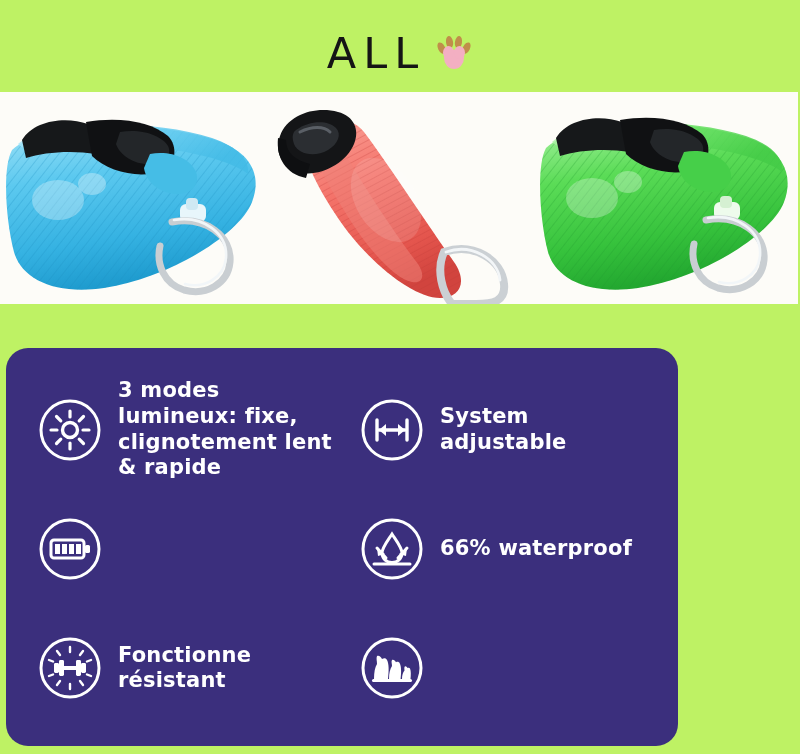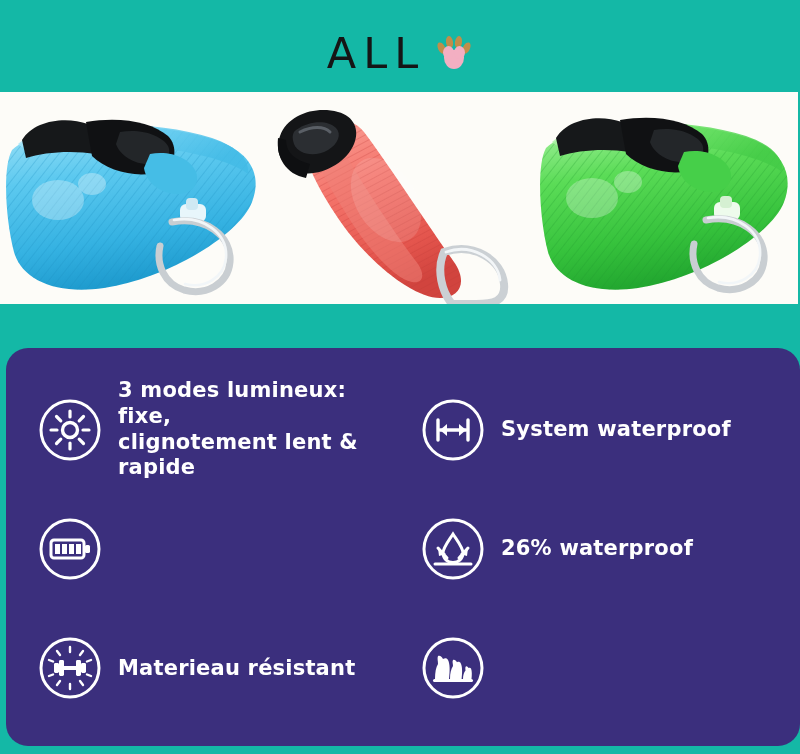--- a/index.html
+++ b/index.html
@@ -9,21 +9,21 @@
     height: 754px;
     overflow: hidden;
     background: #fdfcf8;
     font-family: "DejaVu Sans", sans-serif;
   }
 
   .page {
     position: relative;
     width: 800px;
     height: 754px;
-    background: #14b8a6;
+    background: #bef264;
   }
 
   
   .brand {
     position: absolute;
     top: 18px; left: 0; right: 0;
     height: 70px;
     display: flex;
     align-items: center;
     justify-content: center;
@@ -89,21 +89,21 @@
   .collar.c2 { left: 266px; }
   .collar.c3 { left: 532px; }
 
   .collar svg { display: block; width: 100%; height: 100%; }
 
   
   .panel {
     position: absolute;
     left: 6px;
     top: 348px;
-    width: 794px;
+    width: 672px;
     height: 398px;
     background: #3b2f7d;
     border-radius: 22px;
     overflow: hidden;
   }
   .feature-grid {
     position: absolute;
     inset: 0;
     display: grid;
     grid-template-columns: 1fr 1fr;
@@ -279,21 +279,21 @@
             <circle cx="32" cy="32" r="29" fill="none" stroke="#ffffff" stroke-width="3"></circle>
             <g stroke="#ffffff" stroke-width="3.4" stroke-linecap="round">
               <line x1="17" y1="22" x2="17" y2="42"></line>
               <line x1="47" y1="22" x2="47" y2="42"></line>
               <line x1="19" y1="32" x2="45" y2="32"></line>
             </g>
             <path d="M26,26 L19,32 L26,38 Z" fill="#ffffff"></path>
             <path d="M38,26 L45,32 L38,38 Z" fill="#ffffff"></path>
           </svg>
         </span>
-        <span class="label">System waterproof</span>
+        <span class="label">System adjustable</span>
       </div>
 
       <div class="feature">
         <span class="icon">
           <svg viewBox="0 0 64 64" xmlns="http://www.w3.org/2000/svg">
             <circle cx="32" cy="32" r="29" fill="none" stroke="#ffffff" stroke-width="3"></circle>
             <rect x="13" y="23" width="33" height="18" rx="3" fill="none" stroke="#ffffff" stroke-width="3"></rect>
             <rect x="47" y="28" width="5" height="8" rx="1.6" fill="#ffffff"></rect>
             <g fill="#ffffff">
               <rect x="17" y="27" width="5" height="10"></rect>
@@ -312,21 +312,21 @@
             <path d="M32,17 C38,26 42,31 42,36 C42,41.5 37.5,45.5 32,45.5 C26.5,45.5 22,41.5 22,36 C22,31 26,26 32,17 Z" fill="none" stroke="#ffffff" stroke-width="3"></path>
             <g stroke="#ffffff" stroke-width="3" stroke-linecap="round">
               <line x1="17" y1="31" x2="26" y2="41"></line>
               <line x1="47" y1="31" x2="38" y2="41"></line>
               <line x1="14" y1="47" x2="50" y2="47"></line>
             </g>
             <path d="M17,31 L18,39 L25,37 Z" fill="#ffffff"></path>
             <path d="M47,31 L46,39 L39,37 Z" fill="#ffffff"></path>
           </svg>
         </span>
-        <span class="label">26% waterproof</span>
+        <span class="label">66% waterproof</span>
       </div>
 
       <div class="feature">
         <span class="icon">
           <svg viewBox="0 0 64 64" xmlns="http://www.w3.org/2000/svg">
             <circle cx="32" cy="32" r="29" fill="none" stroke="#ffffff" stroke-width="3"></circle>
             <g fill="#ffffff">
               <rect x="16" y="27" width="5" height="10" rx="1.4"></rect>
               <rect x="21" y="24" width="5" height="16" rx="1.4"></rect>
               <rect x="38" y="24" width="5" height="16" rx="1.4"></rect>
@@ -340,21 +340,21 @@
               <line x1="45" y1="15" x2="42" y2="19"></line>
               <line x1="19" y1="49" x2="22" y2="45"></line>
               <line x1="45" y1="49" x2="42" y2="45"></line>
               <line x1="11" y1="24" x2="15" y2="25.5"></line>
               <line x1="53" y1="24" x2="49" y2="25.5"></line>
               <line x1="11" y1="40" x2="15" y2="38.5"></line>
               <line x1="53" y1="40" x2="49" y2="38.5"></line>
             </g>
           </svg>
         </span>
-        <span class="label">Materieau résistant</span>
+        <span class="label">Fonctionne résistant</span>
       </div>
 
       <div class="feature">
         <span class="icon">
           <svg viewBox="0 0 64 64" xmlns="http://www.w3.org/2000/svg">
             <circle cx="32" cy="32" r="29" fill="none" stroke="#ffffff" stroke-width="3"></circle>
             <rect x="12" y="43" width="40" height="3" rx="1.5" fill="#ffffff"></rect>
             <path d="M14,43 C14,36 15,31 17,28 C17,25 16,22 17,20 C19,19 21,21 22,23 C24,22 26,22 27,24 C29,28 29,34 28,43 Z" fill="#ffffff"></path>
             <path d="M29,43 C29,37 30,33 32,30 C32,27.5 31,25.5 32,24 C33.5,23.2 35,24.6 36,26.2 C37.6,25.5 39,25.8 39.8,27.4 C41.4,30.6 41.4,36 40.6,43 Z" fill="#ffffff"></path>
             <path d="M42,43 C42,39 43,36.5 44.5,34.6 C44.5,32.8 44,31.4 44.8,30.4 C45.8,29.8 46.8,30.8 47.5,31.9 C48.6,31.4 49.6,31.6 50.1,32.7 C51,34.9 51,38.8 50.5,43 Z" fill="#ffffff"></path>

